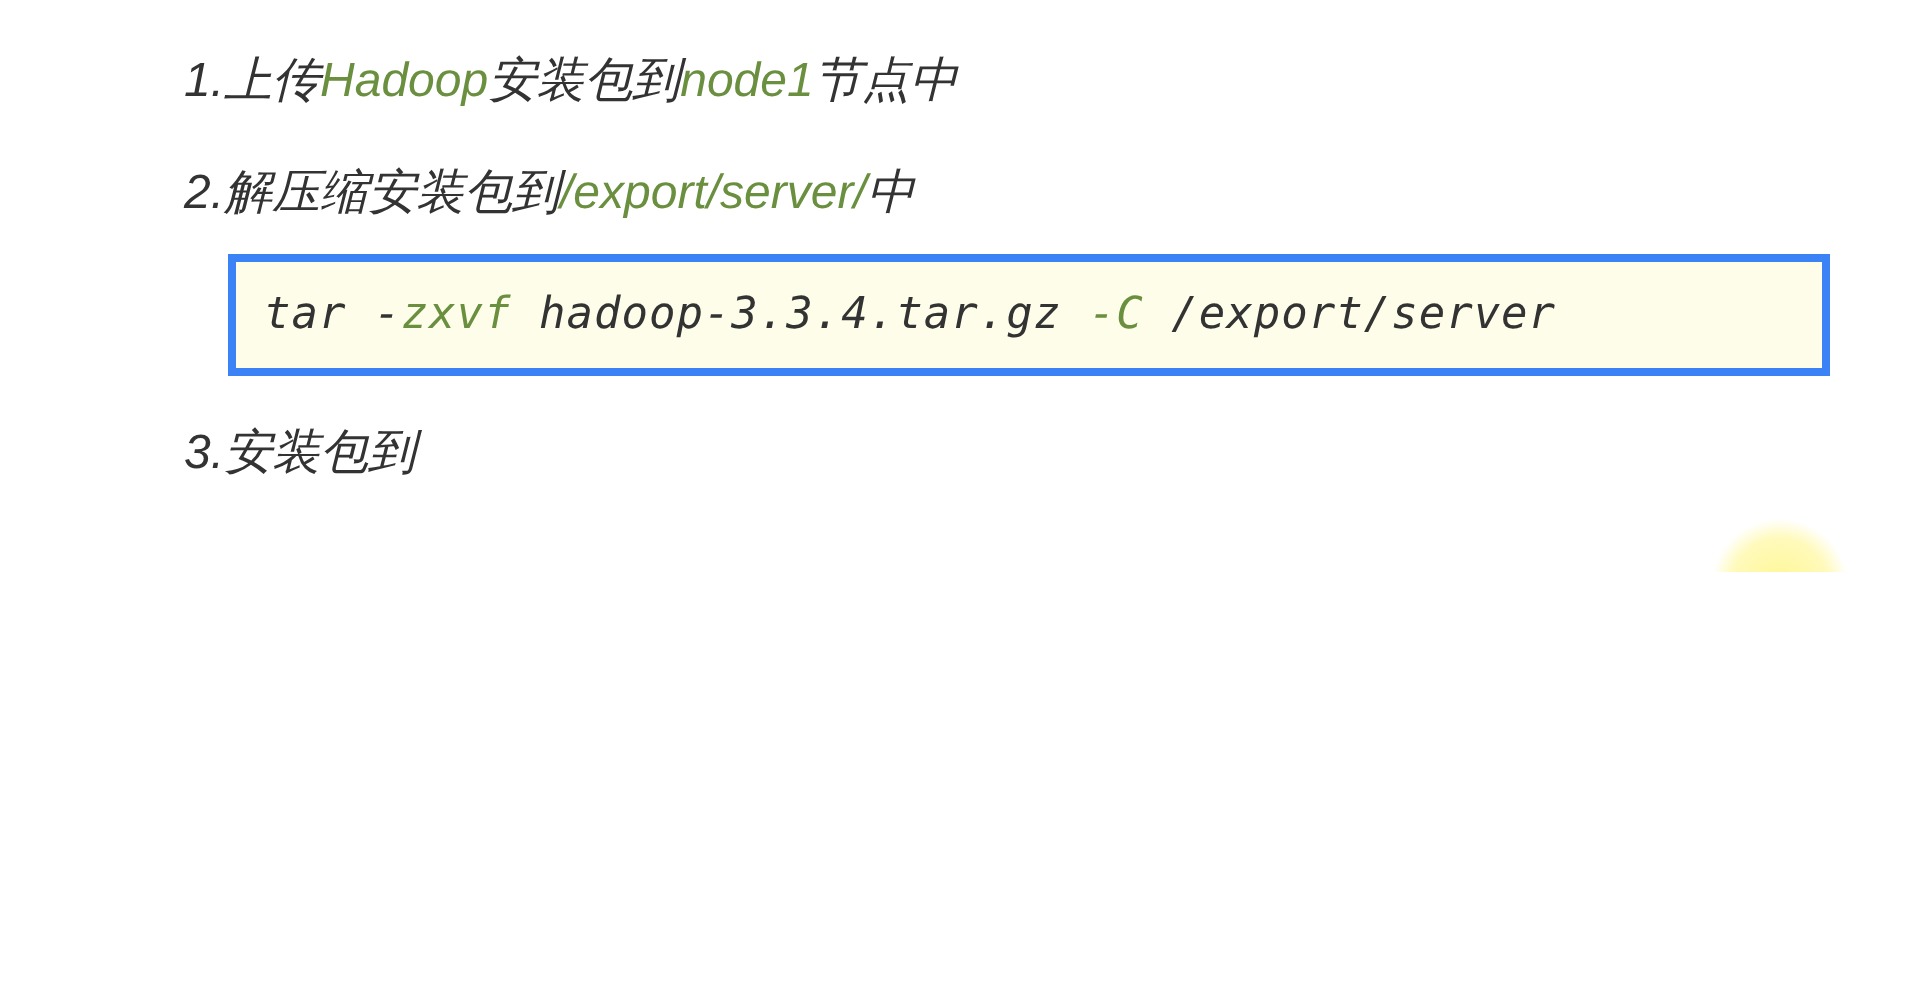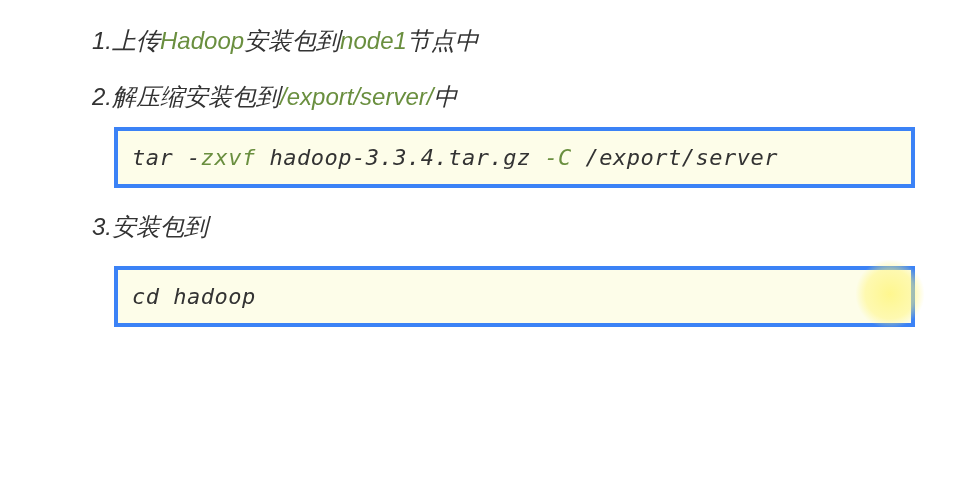--- a/index.html
+++ b/index.html
@@ -84,18 +84,17 @@
       <div class="code-block"><span>tar -</span><span class="code-blue">zxvf</span><span> hadoop-3.3.4.tar.gz </span><span class="code-blue">-C</span><span> /export/server</span></div>
     </div>
 
     <div class="list-item">
       <div class="item-heading">
         <span class="num">3. </span><span>安装包到</span>
       </div>
     </div>
 
     <div class="list-item">
-      <div class="code-block"><span>cd hadoop</span></div>
     </div>
 
   </div>
   <div class="highlight-dot"></div>
 </div>
 
 </body></html>

